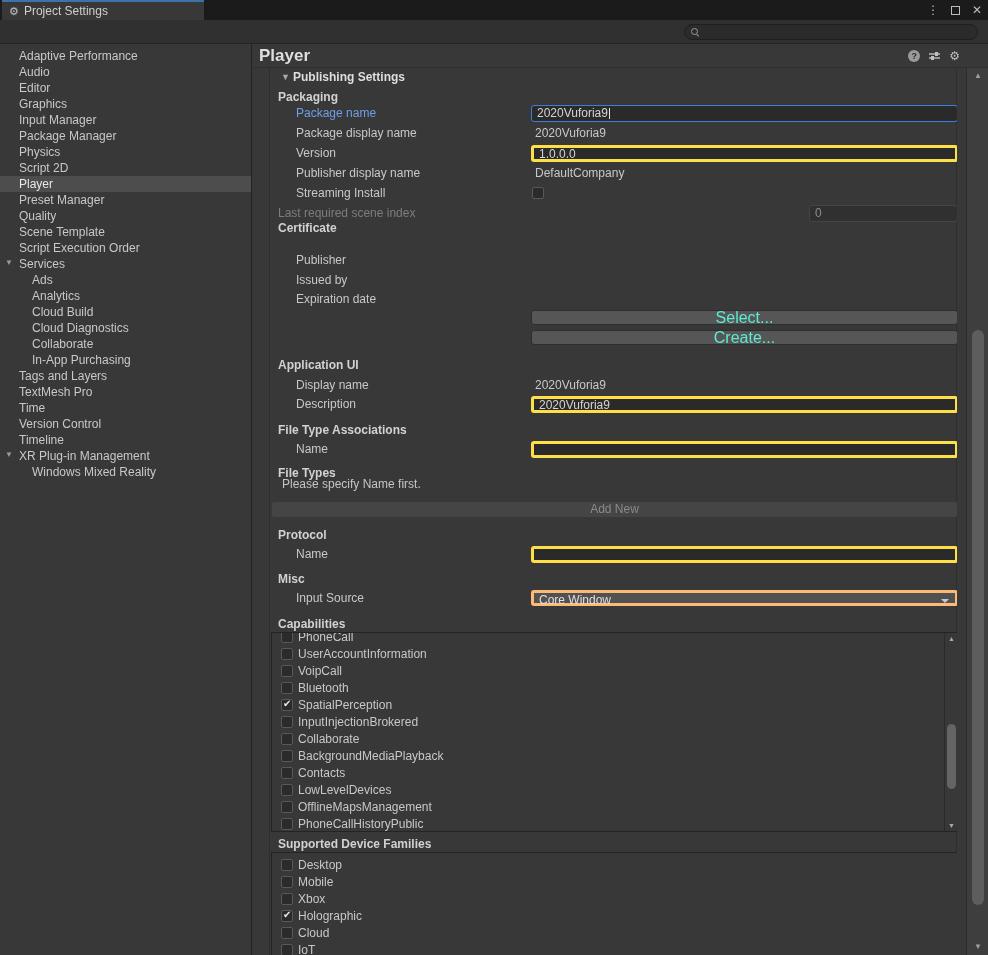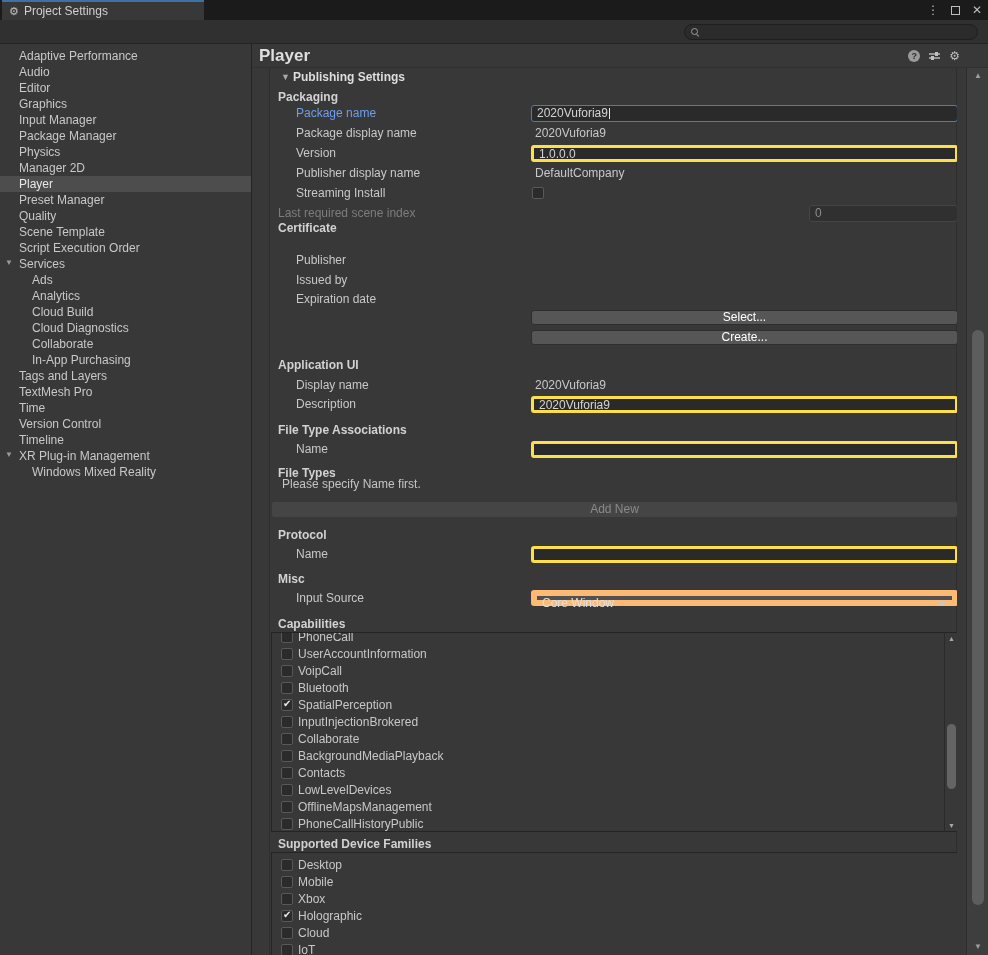--- a/index.html
+++ b/index.html
@@ -68,26 +68,26 @@
     font-family:"Liberation Sans",sans-serif;
   }
   input.tfield { outline:none; }
   .tfield.focus { border:1px solid #3c7dd9; display:flex; align-items:center; }
   .caret { display:inline-block; width:1px; height:11px; background:#e6e6e6; margin-left:1px; }
   .numfield { left:556px; width:149px; height:17px; background:#303030; border:1px solid #454545; border-radius:3px; color:#8d8d8d; line-height:15px; padding:0 5px; }
   .checkbox { width:12px; height:12px; background:#2b2b2b; border:1px solid #585858; border-radius:2px; position:relative; flex:0 0 auto; }
   .checkbox.checked::after { content:"\2714"; position:absolute; left:1px; top:-2px; font-size:10px; color:#e8e8e8; }
   .btn {
     left:278px; width:427px; height:15px; background:#565656; border:1px solid #2e2e2e; border-radius:3px;
-    color:#ffffff; text-align:center; line-height:13px; font-size:12px;
+    color:#5eead4; text-align:center; line-height:13px; font-size:16px;
   }
   .btn-disabled { left:18px; width:687px; height:17px; background:#454545; border:1px solid #383838; border-radius:3px; color:#8a8a8a; text-align:center; line-height:15px; }
   .hint { left:29px; color:#c4c4c4; height:16px; line-height:16px; }
   .dropdown {
-    left:278px; width:427px; height:16px; background:#515151; border:6px solid #fdba74; border-radius:3px;
+    left:278px; width:427px; height:16px; background:#515151; border:3px solid #fdba74; border-radius:3px;
     color:#e0e0e0; line-height:14px; padding:0 5px; position:absolute;
   }
   .dropdown .dd-arrow { position:absolute; right:6px; top:6px; width:0; height:0; border-left:4px solid transparent; border-right:4px solid transparent; border-top:4px solid #c8c8c8; }
   .listbox { left:18px; width:687px; background:#383838; border:1px solid #242424; overflow:hidden; }
   .cap-rows { position:absolute; left:0; right:14px; top:0; }
   .cap-row { height:17px; display:flex; align-items:center; gap:5px; padding-left:9px; color:#c8c8c8; }
   
   .inner-scroll { position:absolute; right:0; top:0; bottom:0; width:13px; border-left:1px solid #2a2a2a; background:#383838; }
   .inner-scroll .up, .inner-scroll .down { position:absolute; left:2px; width:9px; text-align:center; font-size:7px; color:#a8a8a8; }
   .inner-scroll .up { top:2px; } .inner-scroll .down { bottom:2px; }
@@ -154,21 +154,21 @@
       <span>Package Manager</span>
     </div>
 
     <div class="side-row">
 
       <span>Physics</span>
     </div>
 
     <div class="side-row">
 
-      <span>Manager 2D</span>
+      <span>Script 2D</span>
     </div>
 
     <div class="side-row selected">
 
       <span>Player</span>
     </div>
 
     <div class="side-row">
 
       <span>Preset Manager</span>

